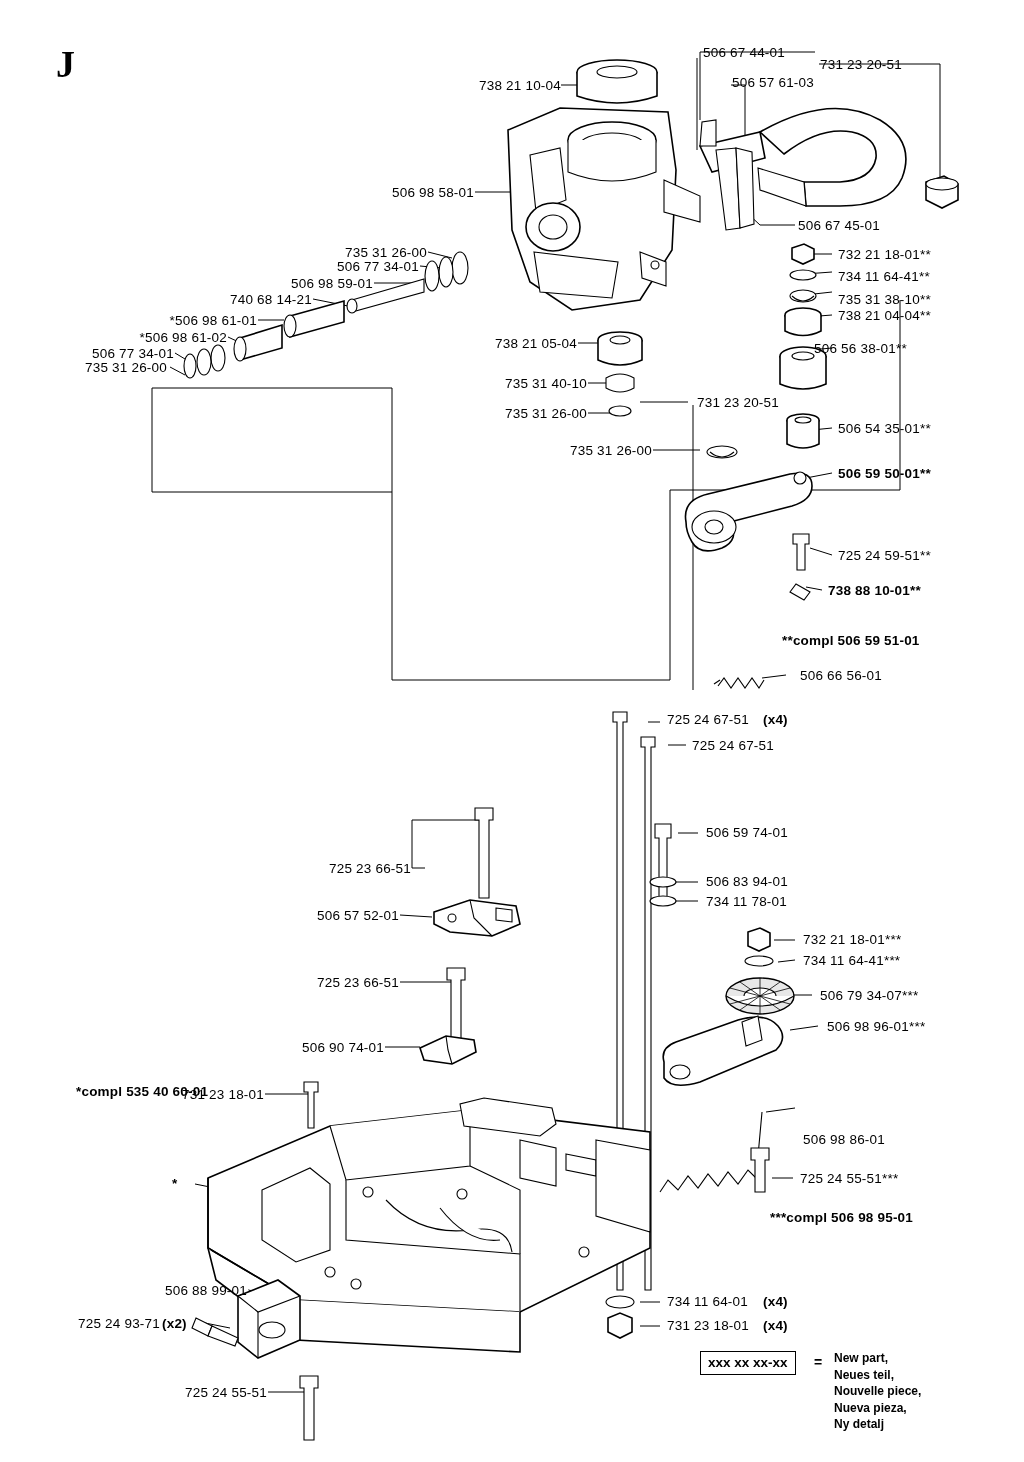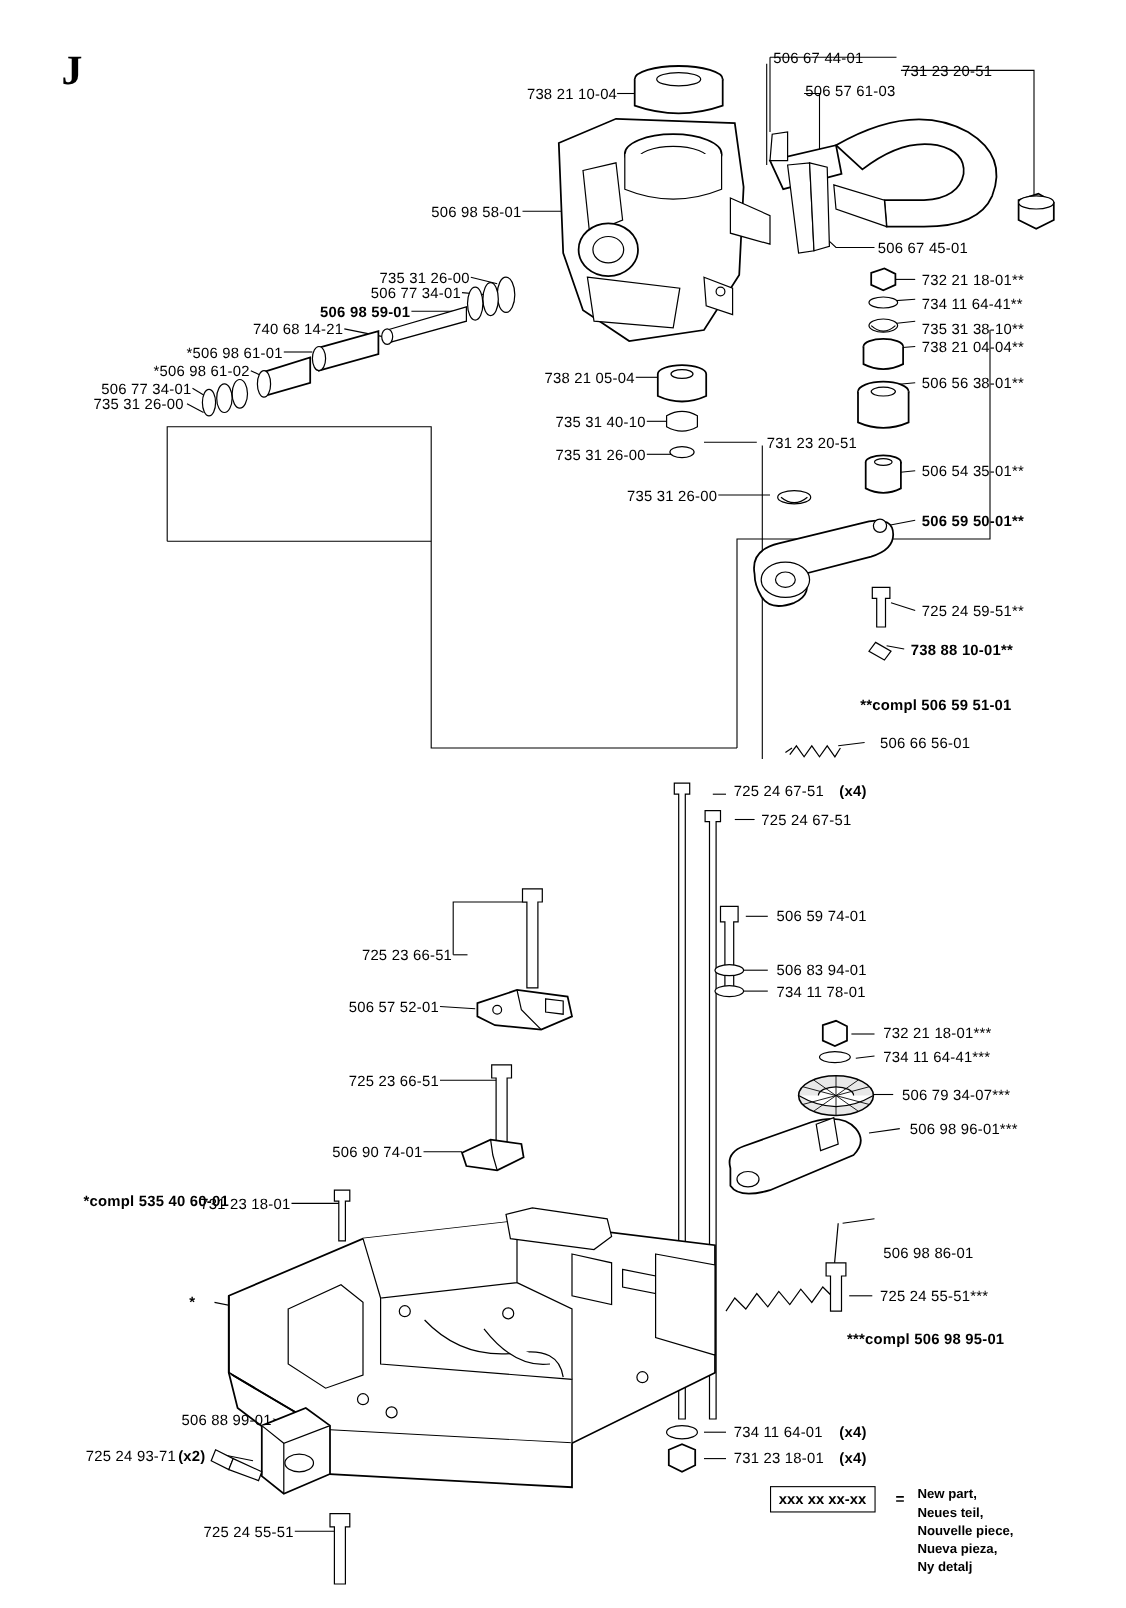--- a/index.html
+++ b/index.html
@@ -358,32 +358,32 @@
 
   <div class="lbl right" style="left:561px; top:78px;">738 21 10-04</div>
   <div class="lbl" style="left:703px; top:45px;">506 67 44-01</div>
   <div class="lbl" style="left:820px; top:57px;">731 23 20-51</div>
   <div class="lbl right" style="left:814px; top:75px;">506 57 61-03</div>
   <div class="lbl right" style="left:474px; top:185px;">506 98 58-01</div>
   <div class="lbl" style="left:798px; top:218px;">506 67 45-01</div>
 
   <div class="lbl right" style="left:427px; top:245px;">735 31 26-00</div>
   <div class="lbl right" style="left:419px; top:259px;">506 77 34-01</div>
-  <div class="lbl right" style="left:373px; top:276px;font-weight:bold;">506 98 59-01</div>
+  <div class="lbl right" style="left:373px; top:276px;">506 98 59-01</div>
   <div class="lbl right" style="left:312px; top:292px;">740 68 14-21</div>
   <div class="lbl right" style="left:257px; top:313px;">*506 98 61-01</div>
   <div class="lbl right" style="left:227px; top:330px;">*506 98 61-02</div>
   <div class="lbl right" style="left:174px; top:346px;">506 77 34-01</div>
   <div class="lbl right" style="left:167px; top:360px;">735 31 26-00</div>
 
   <div class="lbl" style="left:838px; top:247px;">732 21 18-01**</div>
   <div class="lbl" style="left:838px; top:269px;">734 11 64-41**</div>
   <div class="lbl" style="left:838px; top:292px;">735 31 38-10**</div>
   <div class="lbl" style="left:838px; top:308px;">738 21 04-04**</div>
-  <div class="lbl" style="left:838px; top:341px;">506 56 38-01**</div>
+  <div class="lbl" style="left:814px; top:341px;">506 56 38-01**</div>
   <div class="lbl" style="left:838px; top:421px;">506 54 35-01**</div>
   <div class="lbl" style="left:838px; top:466px;font-weight:bold;">506 59 50-01**</div>
   <div class="lbl" style="left:838px; top:548px;">725 24 59-51**</div>
   <div class="lbl" style="left:828px; top:583px;font-weight:bold;">738 88 10-01**</div>
 
   <div class="lbl right" style="left:577px; top:336px;">738 21 05-04</div>
   <div class="lbl right" style="left:587px; top:376px;">735 31 40-10</div>
   <div class="lbl right" style="left:587px; top:406px;">735 31 26-00</div>
   <div class="lbl" style="left:697px; top:395px;">731 23 20-51</div>
   <div class="lbl right" style="left:652px; top:443px;">735 31 26-00</div>

